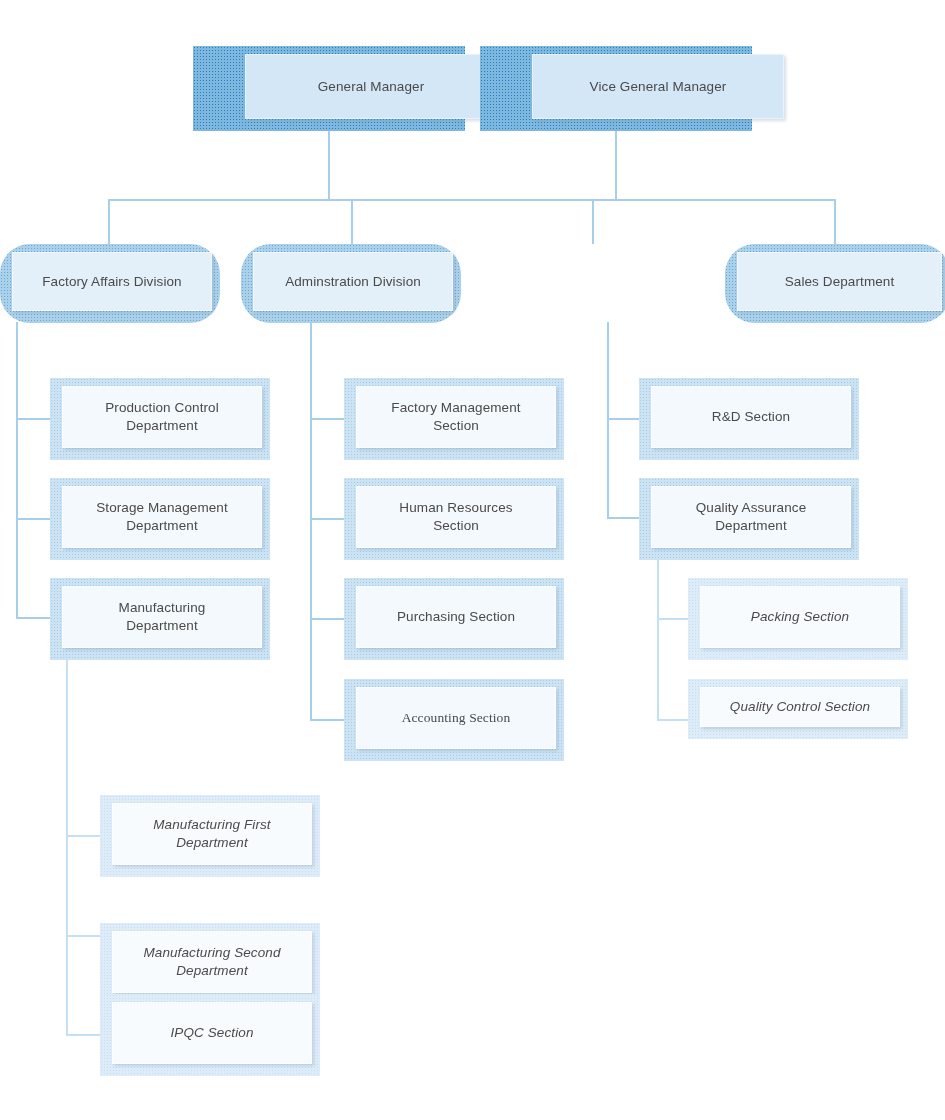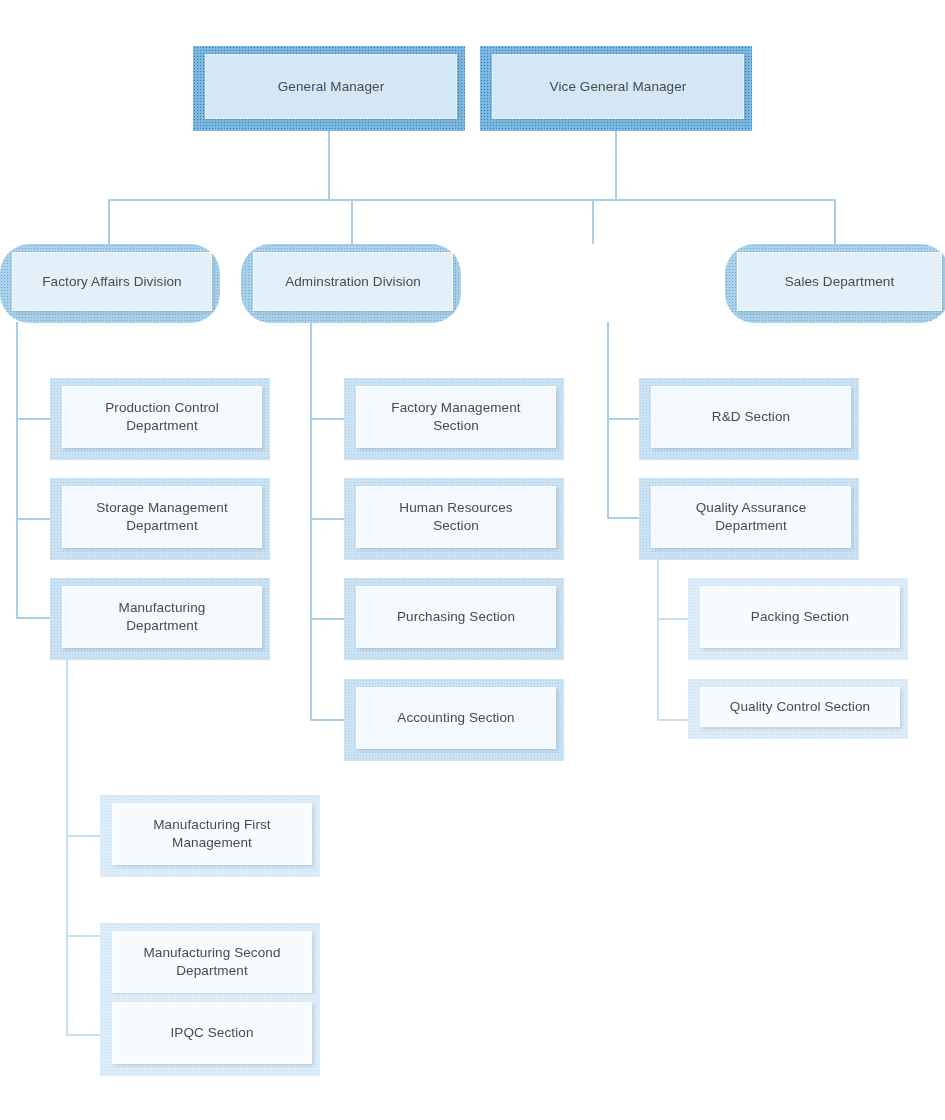--- a/index.html
+++ b/index.html
@@ -56,20 +56,21 @@
   
   .lvl1 {
     background-color: #7fb8de;
     background-image:
       radial-gradient(#2a7cc0 .9px, transparent 1px);
     background-size: 3px 3px;
   }
   .lvl1 > .inner {
     background: #d3e7f6;
     border: 1px solid #e8f2fa;
+    margin-left: 40px;
   }
 
   
   .lvl2 {
     background-color: #abd1ea;
     background-image:
       radial-gradient(#69a8d6 .85px, transparent 1px);
     background-size: 3px 3px;
     border-radius: 30px;
   }
@@ -89,20 +90,21 @@
     background: #f4f9fd;
     border: 1px solid #fbfdfe;
   }
 
   
   .lvl4 {
     background-color: #ddecf8;
     background-image:
       radial-gradient(#c2def1 .8px, transparent 1px);
     background-size: 3px 3px;
+    font-style: italic;
   }
   .lvl4 > .inner {
     background: #f8fbfe;
     border: 1px solid #fcfdff;
   }
 </style>
 </head>
 <body>
 
 <div id="chart-canvas">
@@ -185,21 +187,21 @@
 
   <div class="node lvl3" style="left:344px; top:478px; width:220px; height:82px;">
     <div class="inner">Human Resources
 Section</div>
   </div>
 
   <div class="node lvl3" style="left:344px; top:578px; width:220px; height:82px;">
     <div class="inner">Purchasing Section</div>
   </div>
 
-  <div class="node lvl3" style="left:344px; top:679px; width:220px; height:82px;">
+  <div class="node lvl3" style="left:344px; top:679px; width:220px; height:82px;font-family:Liberation Serif, serif;">
     <div class="inner">Accounting Section</div>
   </div>
 
   <div class="node lvl3" style="left:639px; top:378px; width:220px; height:82px;">
     <div class="inner">R&amp;D  Section</div>
   </div>
 
   <div class="node lvl3" style="left:639px; top:478px; width:220px; height:82px;">
     <div class="inner">Quality Assurance
 Department</div>
@@ -208,21 +210,21 @@
   <div class="node lvl4" style="left:688px; top:578px; width:220px; height:82px;">
     <div class="inner">Packing Section</div>
   </div>
 
   <div class="node lvl4" style="left:688px; top:679px; width:220px; height:60px;">
     <div class="inner">Quality Control Section</div>
   </div>
 
   <div class="node lvl4" style="left:100px; top:795px; width:220px; height:82px;">
     <div class="inner">Manufacturing First
-Management</div>
+Department</div>
   </div>
 
   <div class="node lvl4" style="left:100px; top:895px; width:220px; height:82px;margin-top:28px;">
     <div class="inner">Manufacturing Second
 Department</div>
   </div>
 
   <div class="node lvl4" style="left:100px; top:994px; width:220px; height:82px;">
     <div class="inner">IPQC Section</div>
   </div>

